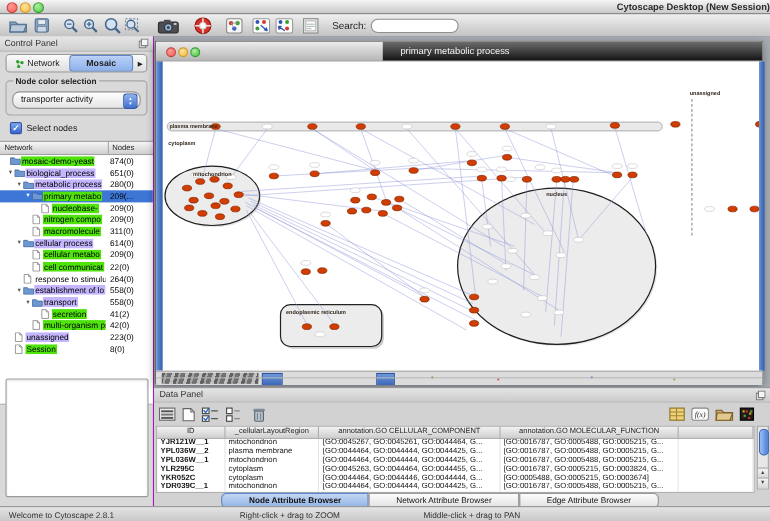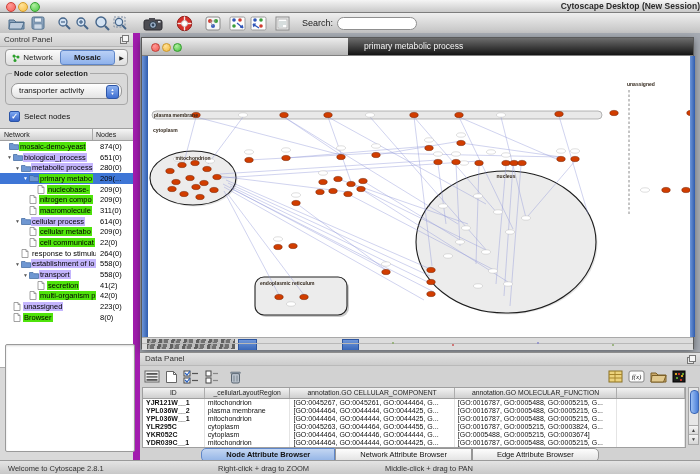--- a/index.html
+++ b/index.html
@@ -22,21 +22,21 @@
   #toolbar{position:absolute;left:0;top:13px;width:700px;height:20px;
     background:linear-gradient(#efefef,#c3c3c3);border-bottom:1px solid#8b8b8b;
     display:flex;align-items:center;}
   .tbi{height:17px;display:flex;align-items:center;justify-content:center;}
   #search-label{font-size:9px;color:#222;margin-left:12px;}
   #search-input{margin-left:4px;width:66px;height:11px;border:1px solid #8f8f8f;
     border-radius:7px;background:#fff;font-size:8px;padding:0 6px;outline:none;}
 
   
   #control-panel{position:absolute;left:0;top:33px;width:140px;height:427px;
-    background:#d9d9d9;border-right:7px solid #a21caf;box-sizing:border-box;}
+    background:#d9d9d9;border-right:1px solid #a21caf;box-sizing:border-box;}
   .panel-title{height:13px;line-height:13px;font-size:8px;color:#333;padding-left:4px;
     background:linear-gradient(#e6e6e6,#cfcfcf);border-bottom:1px solid #b5b5b5;position:relative;}
   .float-ic{position:absolute;right:4px;top:2px;width:9px;height:9px;}
   #cp-tabs{margin:2px 5px;height:15px;border:1px solid #9a9a9a;border-radius:4px;
     background:linear-gradient(#fbfbfb,#dedede);display:flex;align-items:center;font-size:8px;}
   .cp-tab{flex:1;display:flex;align-items:center;justify-content:center;gap:3px;height:13px;color:#222;}
   .cp-tab.sel{background:linear-gradient(#b9d0f6,#8fb2ec);border:1px solid #5f86c8;border-radius:3px;
     margin:0 1px;font-weight:bold;}
   .cp-arrow{width:11px;font-size:6px;color:#222;text-align:center;}
   #groupbox{margin:7px 5px 0 5px;border:1px solid #a8a8a8;border-radius:4px;position:relative;
@@ -478,21 +478,21 @@
         </div>
         <div class="trow">
           <span style="width: 6px; flex: 0 0 auto;"></span>
           <span class="texp"></span>
           <span class="ticon">
             <svg width="8" height="9">
               <path d="M1 0.5 h4 l2 2 v6 h-6 z" fill="#fff" stroke="#8a8a8a" stroke-width=".8"></path>
               <path d="M5 0.5 v2 h2" fill="none" stroke="#8a8a8a" stroke-width=".8"></path>
             </svg>
           </span>
-          <span class="tlabelwrap" style="max-width: 73px;"><span class="tchip green">Browser</span></span>
+          <span class="tlabelwrap" style="max-width: 73px;"><span class="tchip green">Session</span></span>
           <span class="tval">8(0)</span>
         </div>
       </div>
     <div id="birdseye"></div>
   </div>
 
   <div id="desktop">
     <div id="net-frame">
       <div id="nf-titlebar">
         <span class="nfl red"></span>

